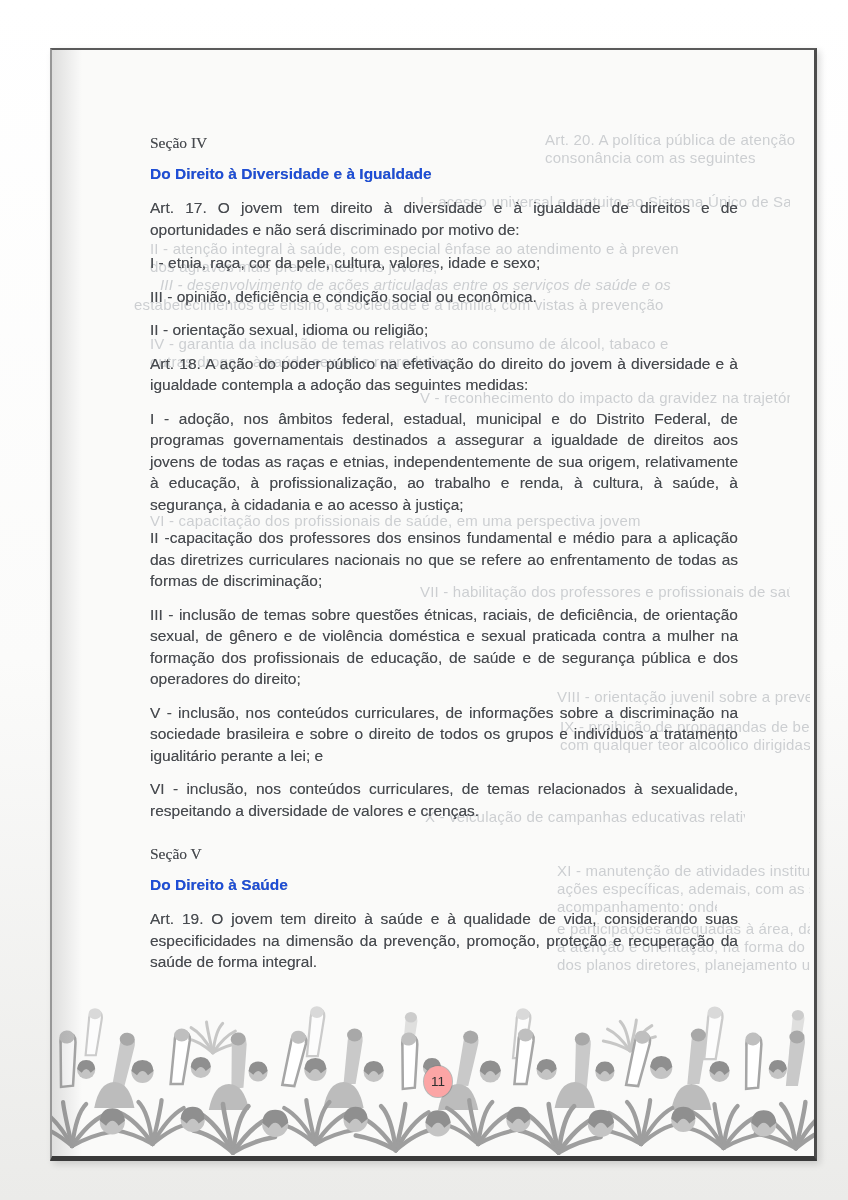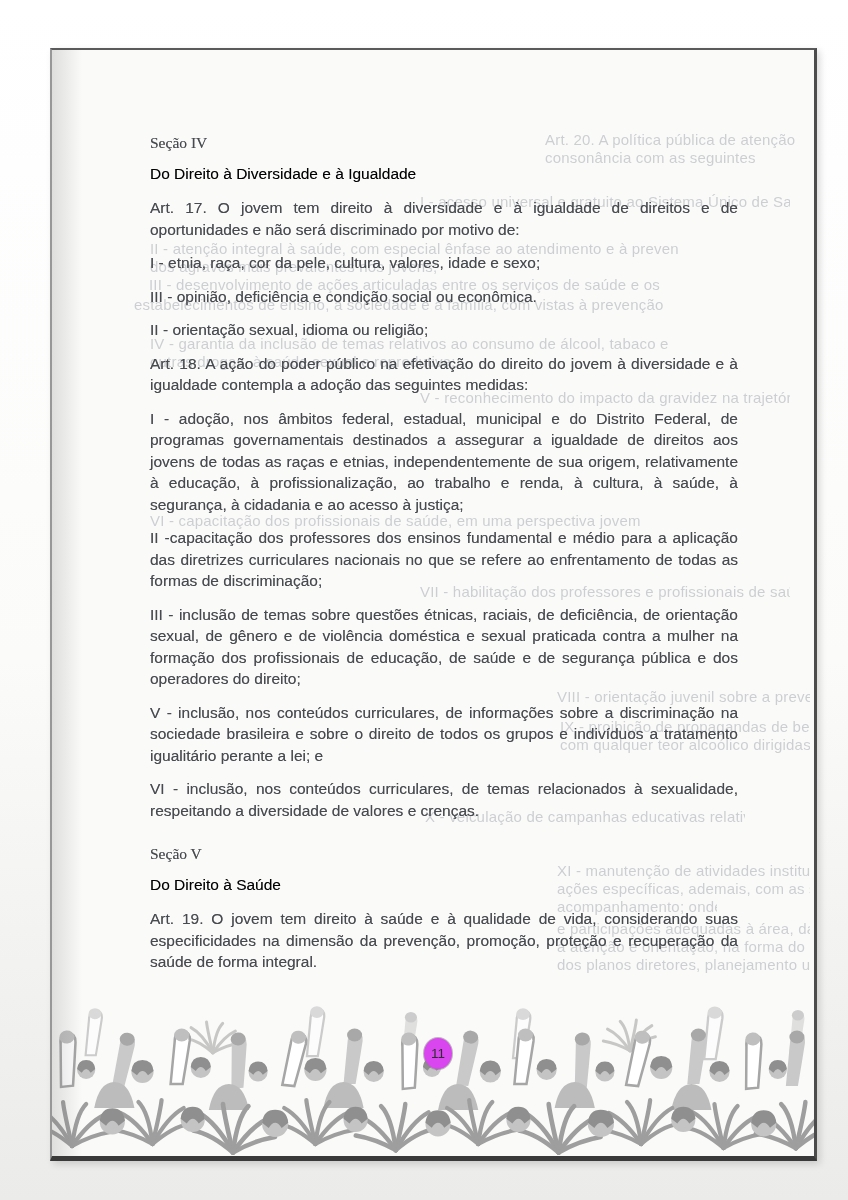--- a/index.html
+++ b/index.html
@@ -26,45 +26,45 @@
     font-size:15px;line-height:18px;color:#8e949c;opacity:.42;
     filter:blur(.6px);letter-spacing:.2px;
   }
   .content{
     position:absolute;left:98px;top:82px;width:588px;z-index:2;
     color:#474a4f;font-size:15.5px;line-height:21.5px;
     text-shadow:0 0 .4px rgba(71,74,79,.55);
   }
   .blk{margin:0 0 12px;}
   .blk-para,.blk-item{text-align:justify;}
-  .blk-heading{font-weight:normal;color:#000000;margin-bottom:13px;}
+  .blk-heading{font-weight:bold;color:#1d4ed8;margin-bottom:13px;}
   .blk-section{margin-bottom:9px;font-family:Liberation Serif, serif;}
   .sp{margin-top:22px;}
   .crowd{position:absolute;left:0;bottom:0;width:100%;height:150px;z-index:3;display:block;}
   .badge{
-    position:absolute;left:372px;top:988px;width:28px;height:31px;
-    background:#d946ef;border-radius:50%;z-index:4;
+    position:absolute;left:372px;top:1016px;width:28px;height:31px;
+    background:#fca5a5;border-radius:50%;z-index:4;
     display:flex;align-items:center;justify-content:center;
     font-size:13.5px;color:#2e2e2e;
     box-shadow:0 0 0 1px rgba(130,130,130,.55);
   }
 </style>
 </head>
 <body>
 
 <div class="canvas">
   <div class="sheet">
 
     <div class="ghost-layer">
         <div class="ghost" style="top: 81px; left: 493px; width: 250px;">Art. 20. A política pública de atenção à saúde do jovem será</div>
         <div class="ghost" style="top: 99px; left: 493px; width: 215px;">consonância com as seguintes diretrizes:</div>
         <div class="ghost" style="top: 143px; left: 368px; width: 370px;">I - acesso universal e gratuito ao Sistema Único de Saúde e a</div>
         <div class="ghost" style="top: 190px; left: 98px; width: 590px;">II - atenção integral à saúde, com especial ênfase ao atendimento e à preven</div>
         <div class="ghost" style="top: 208px; left: 98px; width: 400px;">dos agravos mais prevalentes nos jovens;</div>
-        <div class="ghost" style="top: 226px; left: 97px; width: 590px;">III - desenvolvimento de ações articuladas entre os serviços de saúde e os</div>
+        <div class="ghost" style="top: 226px; left: 108px; width: 590px; font-style: italic;">III - desenvolvimento de ações articuladas entre os serviços de saúde e os</div>
         <div class="ghost" style="top: 246px; left: 82px; width: 590px;">estabelecimentos de ensino, a sociedade e a família, com vistas à prevenção</div>
         <div class="ghost" style="top: 285px; left: 98px; width: 590px;">IV - garantia da inclusão de temas relativos ao consumo de álcool, tabaco e</div>
         <div class="ghost" style="top: 303px; left: 98px; width: 330px;">outras drogas, à saúde sexual e reprodutiva;</div>
         <div class="ghost" style="top: 339px; left: 368px; width: 370px;">V - reconhecimento do impacto da gravidez na trajetória de vida</div>
         <div class="ghost" style="top: 462px; left: 98px; width: 590px;">VI - capacitação dos profissionais de saúde, em uma perspectiva jovem</div>
         <div class="ghost" style="top: 533px; left: 368px; width: 370px;">VII - habilitação dos professores e profissionais de saúde</div>
         <div class="ghost" style="top: 638px; left: 505px; width: 253px;">VIII - orientação juvenil sobre a prevenção de doenças sexual</div>
         <div class="ghost" style="top: 668px; left: 508px; width: 250px;">IX - proibição de propagandas de bebidas</div>
         <div class="ghost" style="top: 686px; left: 508px; width: 250px;">com qualquer teor alcoólico dirigidas aos</div>
         <div class="ghost" style="top: 758px; left: 373px; width: 320px;">X - veiculação de campanhas educativas relativas ao álcool</div>

